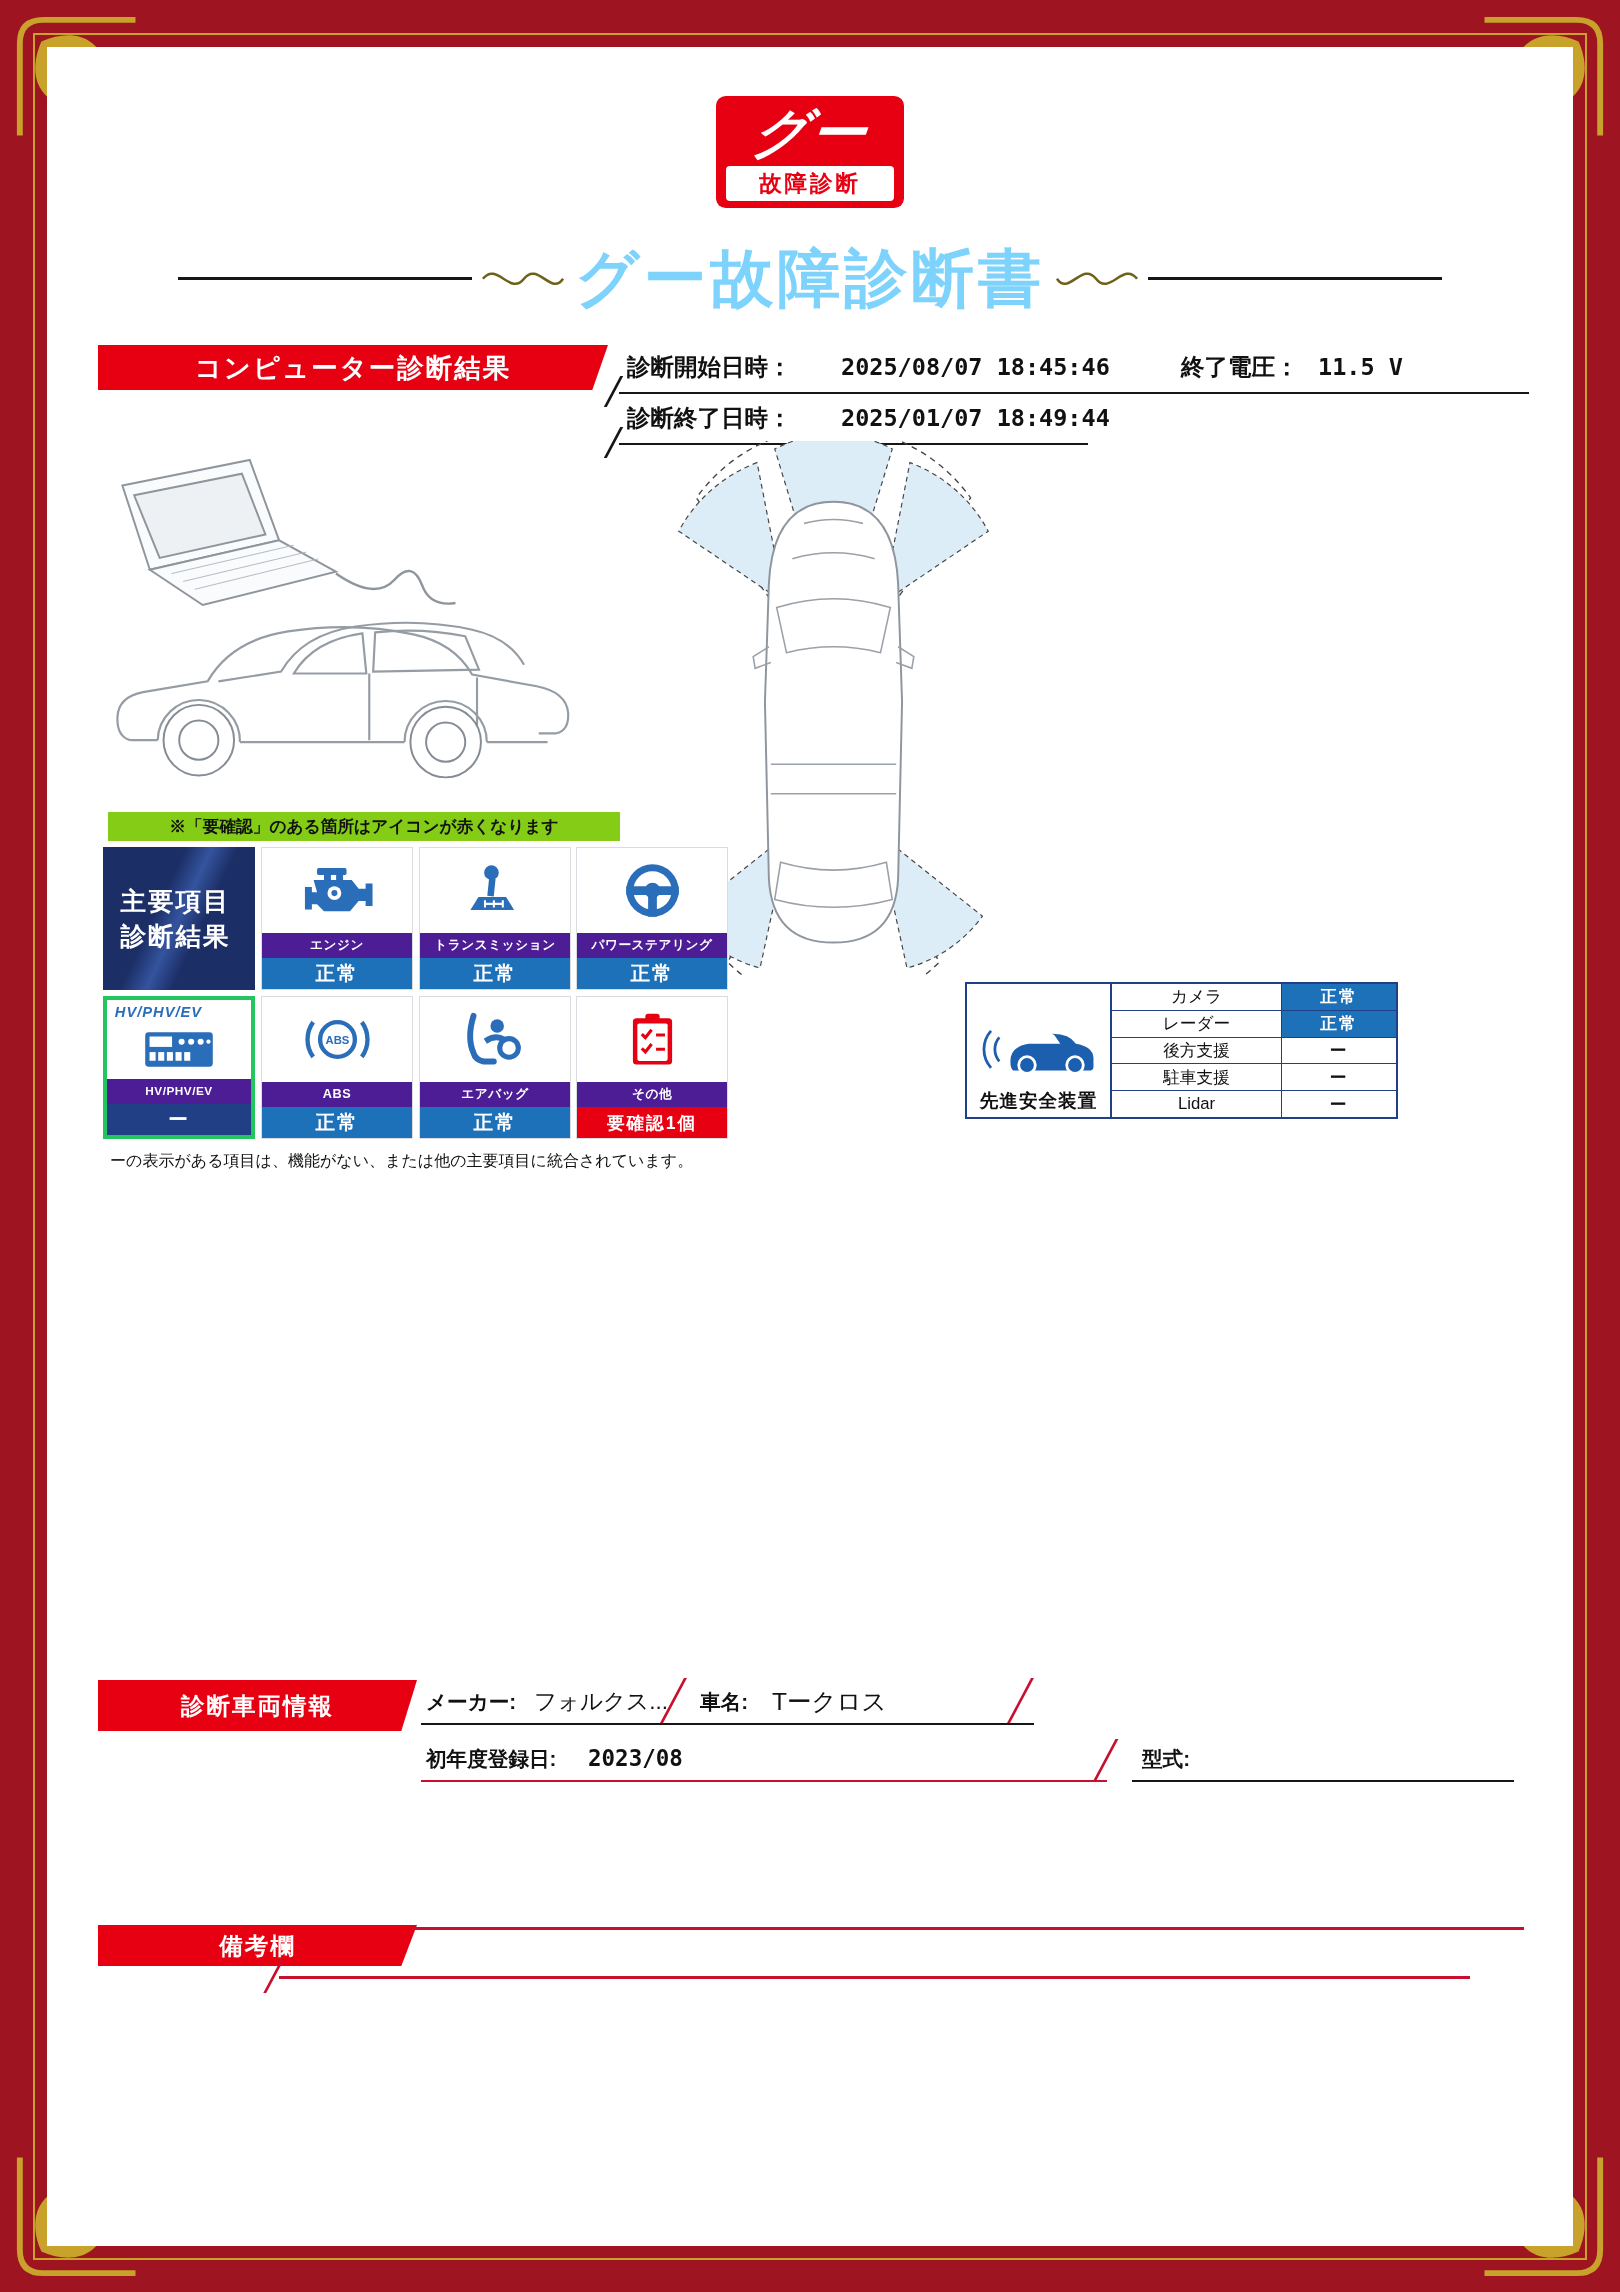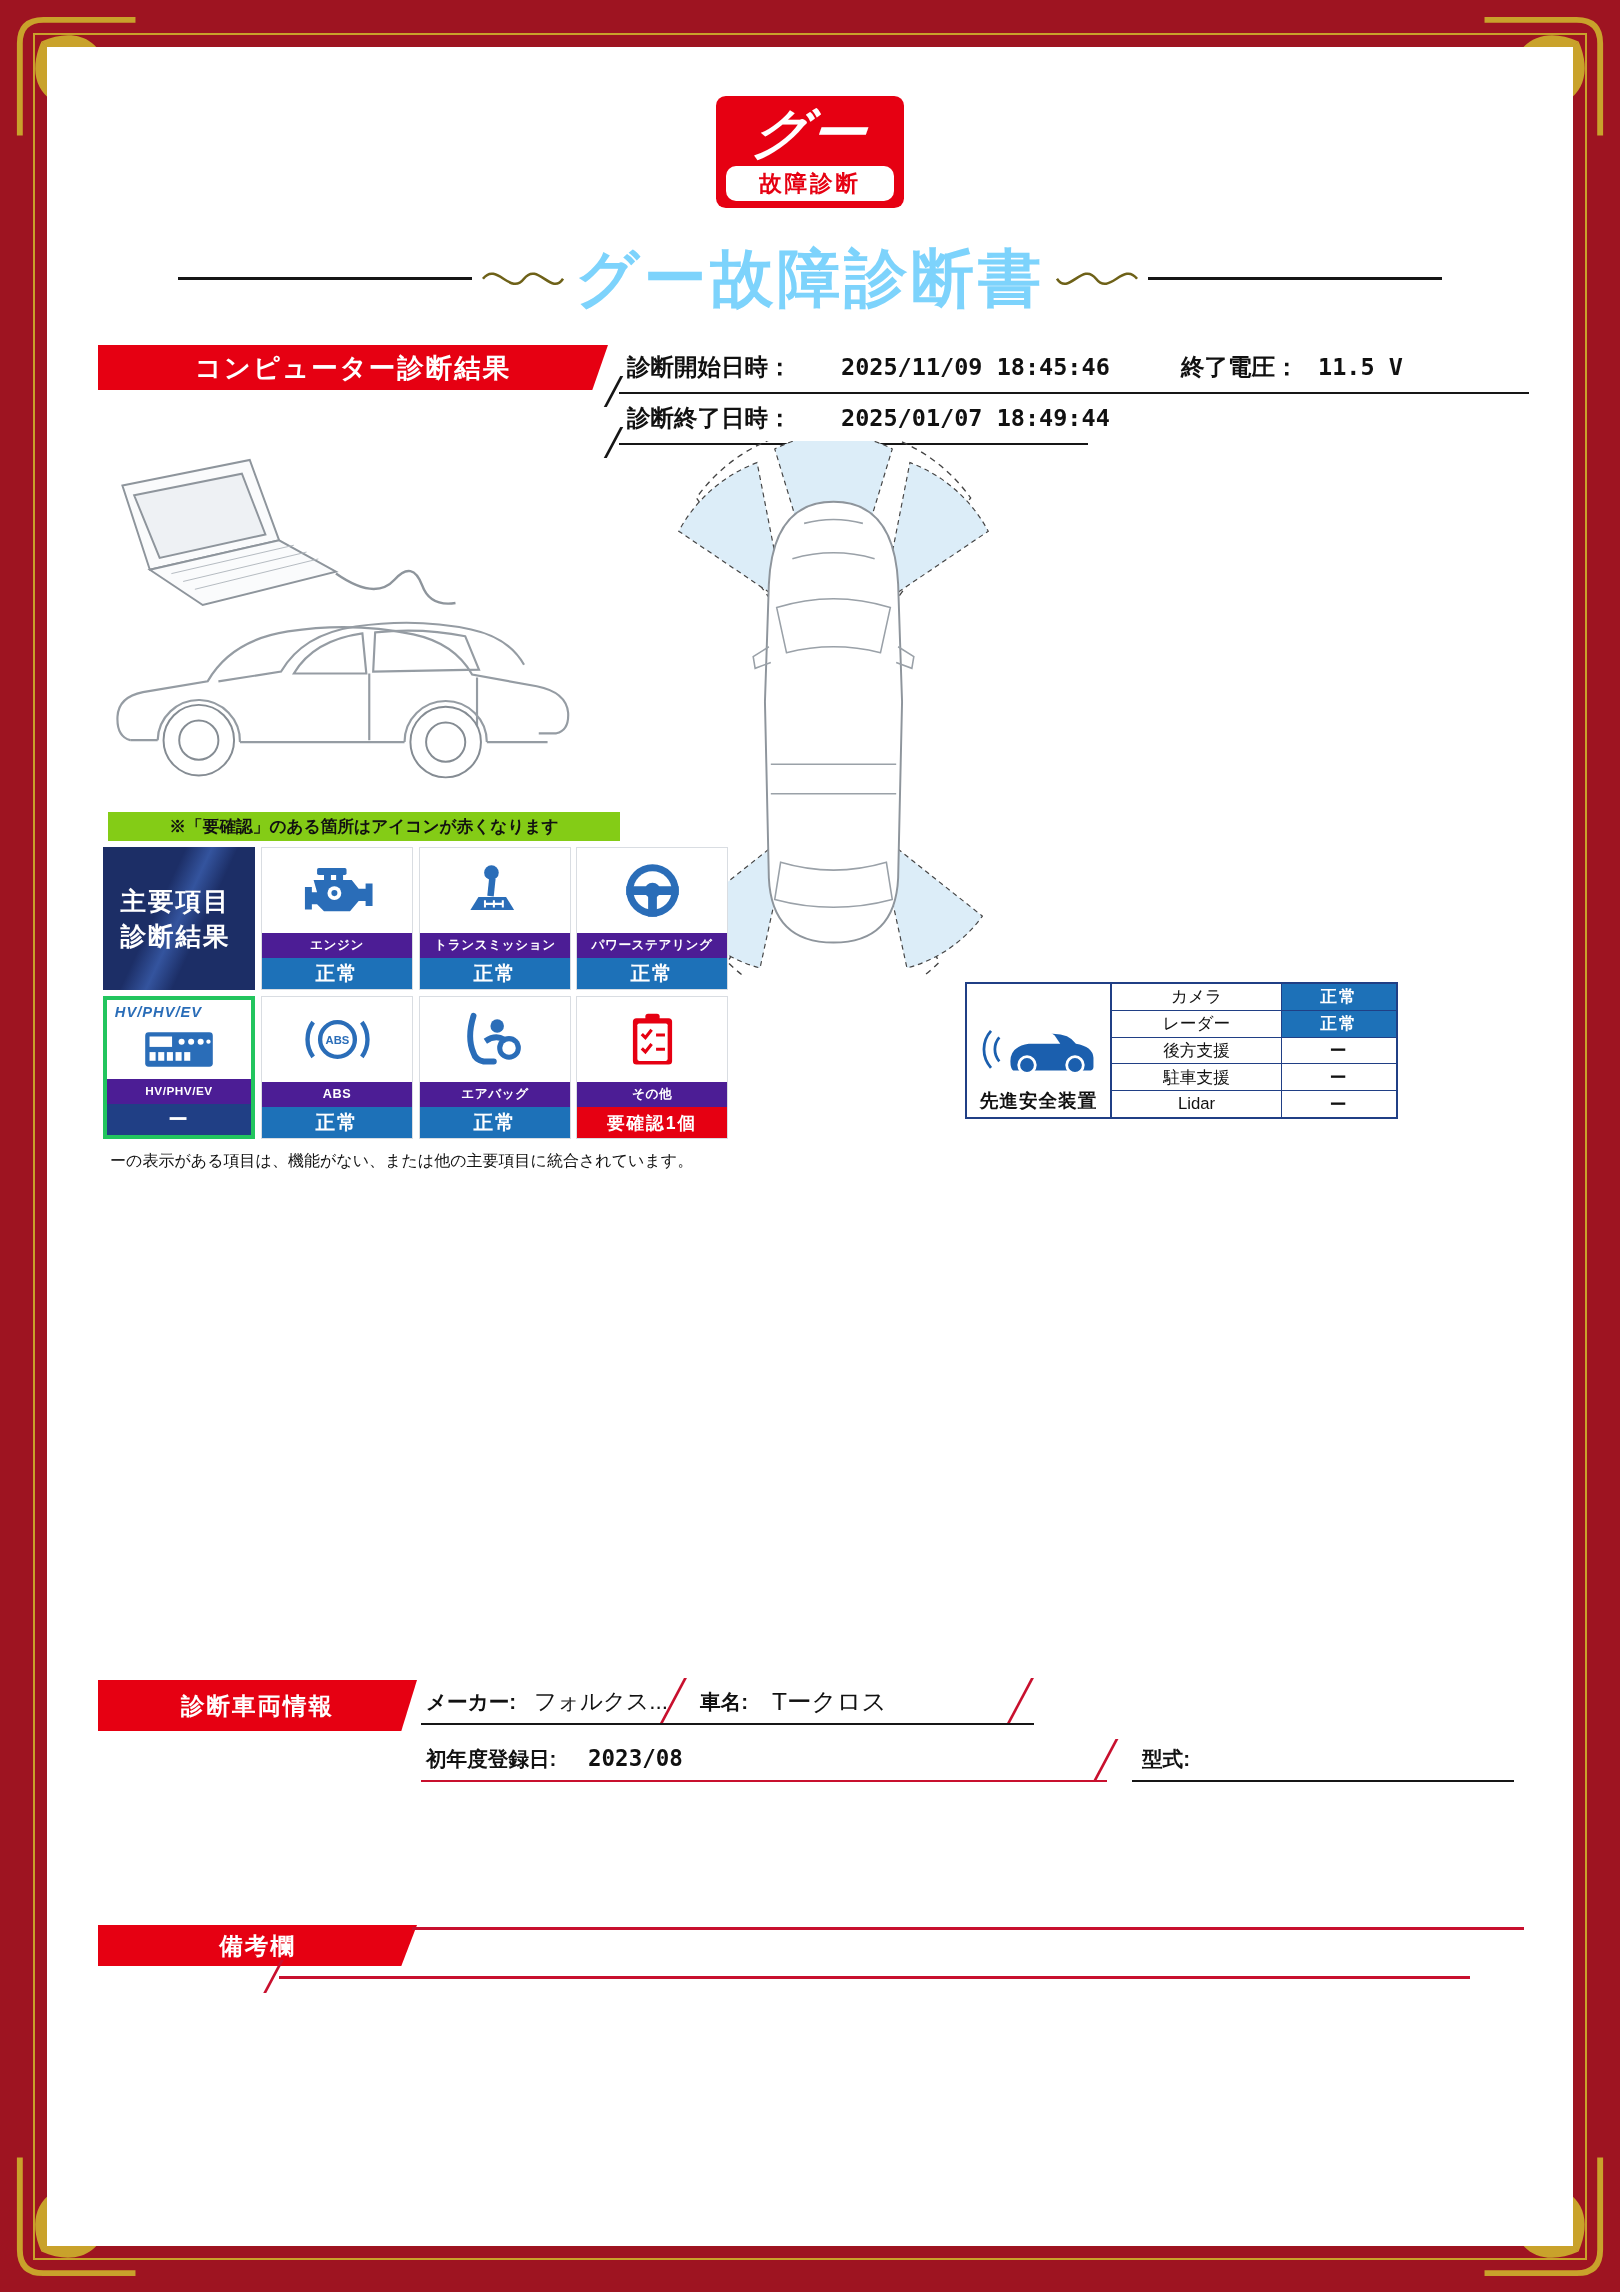--- a/index.html
+++ b/index.html
@@ -12,21 +12,21 @@
   
   .corner{position:absolute;width:147px;height:147px;}
   .corner.tr{transform:scaleX(-1);}
   .corner.bl{transform:scaleY(-1);}
   .corner.br{transform:rotate(180deg);}
 
   
   .logo{position:absolute;left:716px;top:96px;width:188px;height:112px;background:#e60012;border-radius:9.8px;}
   .logo-goo{font-size:55px;font-weight:bold;font-style:italic;color:#fff;text-align:center;
             margin-top:1px;letter-spacing:2px;transform:skewX(-6deg);}
-  .logo-band{position:absolute;left:9.8px;right:9.8px;bottom:6.9px;height:35px;background:#fff;border-radius:10px;
+  .logo-band{position:absolute;left:9.8px;right:9.8px;bottom:6.9px;height:35px;background:#fff;border-radius:4px;
              text-align:center;line-height:35px;font-size:22.5px;font-weight:bold;color:#e60012;letter-spacing:2.9px;}
 
   
   .title-row{position:absolute;left:0;top:247px;width:100%;display:flex;align-items:center;justify-content:center;gap:9.8px;}
   .t-line{width:294px;height:3.9px;background:#161616;}
   .page-title{font-size:63px;font-weight:800;color:#7dd3fc;letter-spacing:3.9px;line-height:1;}
   .flourish{width:84px;height:25.5px;}
   .flourish.right{transform:scaleX(-1);}
 
   
@@ -154,21 +154,21 @@
     <div class="page-title">グー故障診断書</div>
     <svg class="flourish right" viewBox="0 0 86 26">
       <path d="M2,13 C16,-5 30,31 44,13 C58,-5 72,31 84,13" fill="none" stroke="#6e6118" stroke-width="2.6"></path>
     </svg>
     <div class="t-line"></div>
   </div>
 
   <div class="banner banner-cdr abs">コンピューター診断結果</div>
 
   <div class="abs d-label" style="left:627px;top:345px;">診断開始日時：</div>
-  <div class="abs d-value" style="left:841px;top:345px;">2025/11/09 18:45:46</div>
+  <div class="abs d-value" style="left:841px;top:345px;">2025/08/07 18:45:46</div>
   <div class="abs d-label" style="left:1181px;top:345px;">終了電圧：</div>
   <div class="abs d-value" style="left:1318px;top:345px;">11.5 V</div>
   <div class="abs hline" style="left:619px;top:392px;width:910px;"></div>
   <div class="sl" style="left:612px;top:376px;height:31px;"></div>
 
   <div class="abs d-label" style="left:627px;top:396px;">診断終了日時：</div>
   <div class="abs d-value" style="left:841px;top:396px;">2025/01/07 18:49:44</div>
   <div class="abs hline" style="left:619px;top:443px;width:469px;"></div>
   <div class="sl" style="left:612px;top:427px;height:31px;"></div>
 

